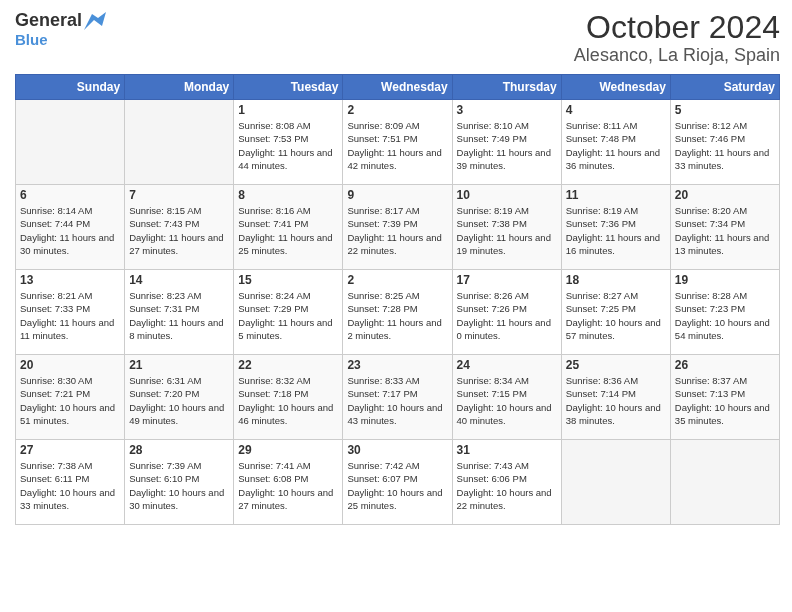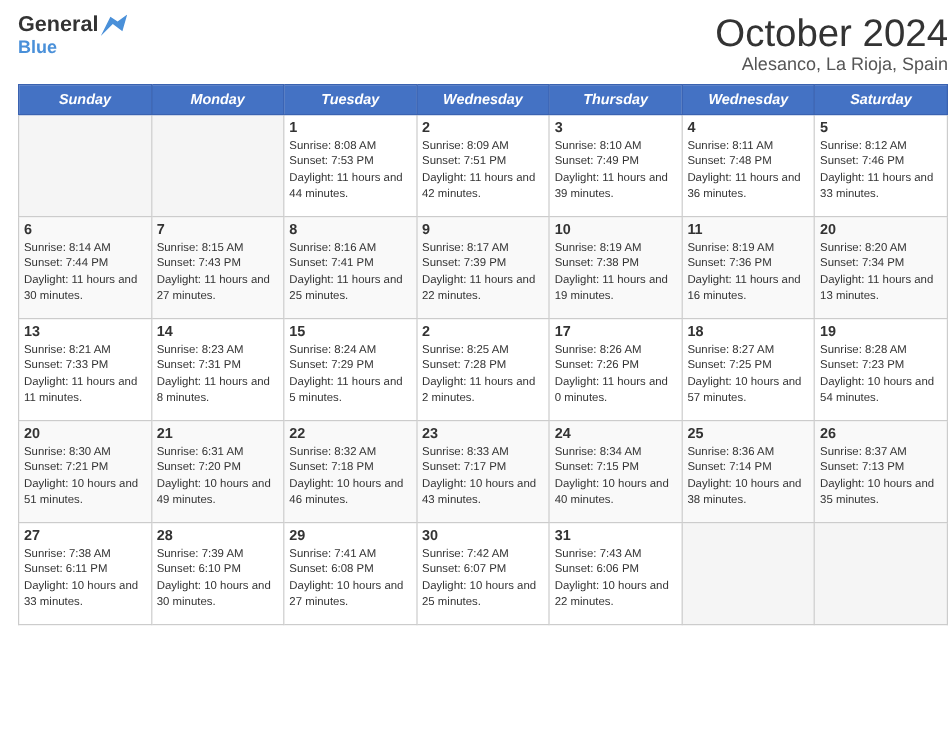--- a/index.html
+++ b/index.html
@@ -7,21 +7,21 @@
       font-family: Arial, sans-serif;
       background: #fff;
       width: 792px;
       min-height: 612px;
       padding: 0;
     }
     .page {
       width: 792px;
       min-height: 612px;
       background: #fff;
-      padding: 10px 2px 15px 15px;
+      padding: 10px 12px 15px 15px;
     }
     .header {
       display: flex;
       justify-content: space-between;
       align-items: flex-start;
       margin-bottom: 8px;
     }
     .logo {
       display: flex;
       flex-direction: column;
@@ -50,37 +50,36 @@
       text-align: right;
       margin-left: 36px;
     }
     .title-month {
       font-size: 32px;
       font-weight: normal;
       color: #333;
       line-height: 1.1;
     }
     .title-location {
-      font-size: 15px;
+      font-size: 18px;
       color: #555;
     }
     table {
       width: 100%;
       border-collapse: collapse;
       table-layout: fixed;
     }
     th {
       background-color: #4472c4;
       color: #fff;
       font-size: 12px;
       font-weight: bold;
       padding: 5px 4px;
-      text-align: center;
+      text-align: right;
       border: 1px solid #3a62b0;
-      font-style: italic;
     }
     td {
       border: 1px solid #ccc;
       vertical-align: top;
       padding: 3px 4px;
       font-size: 10px;
       color: #333;
       height: 85px;
       background: #fff;
     }

